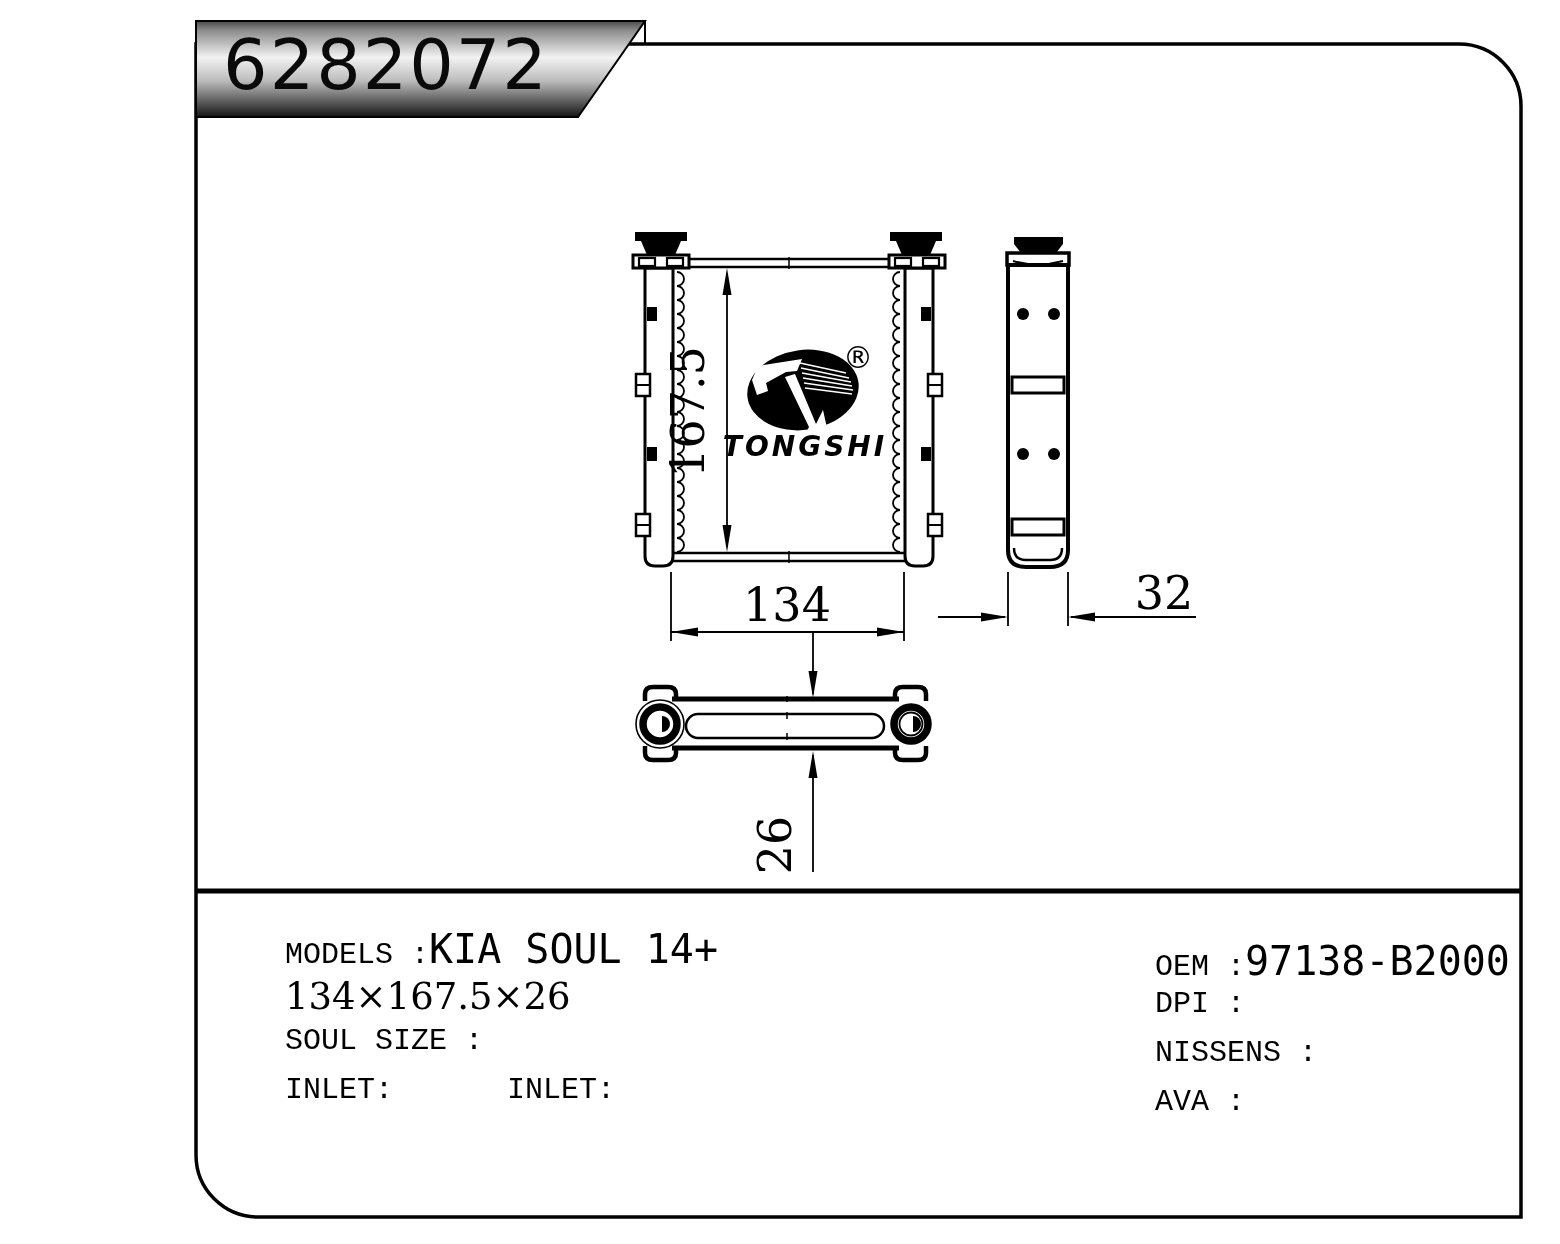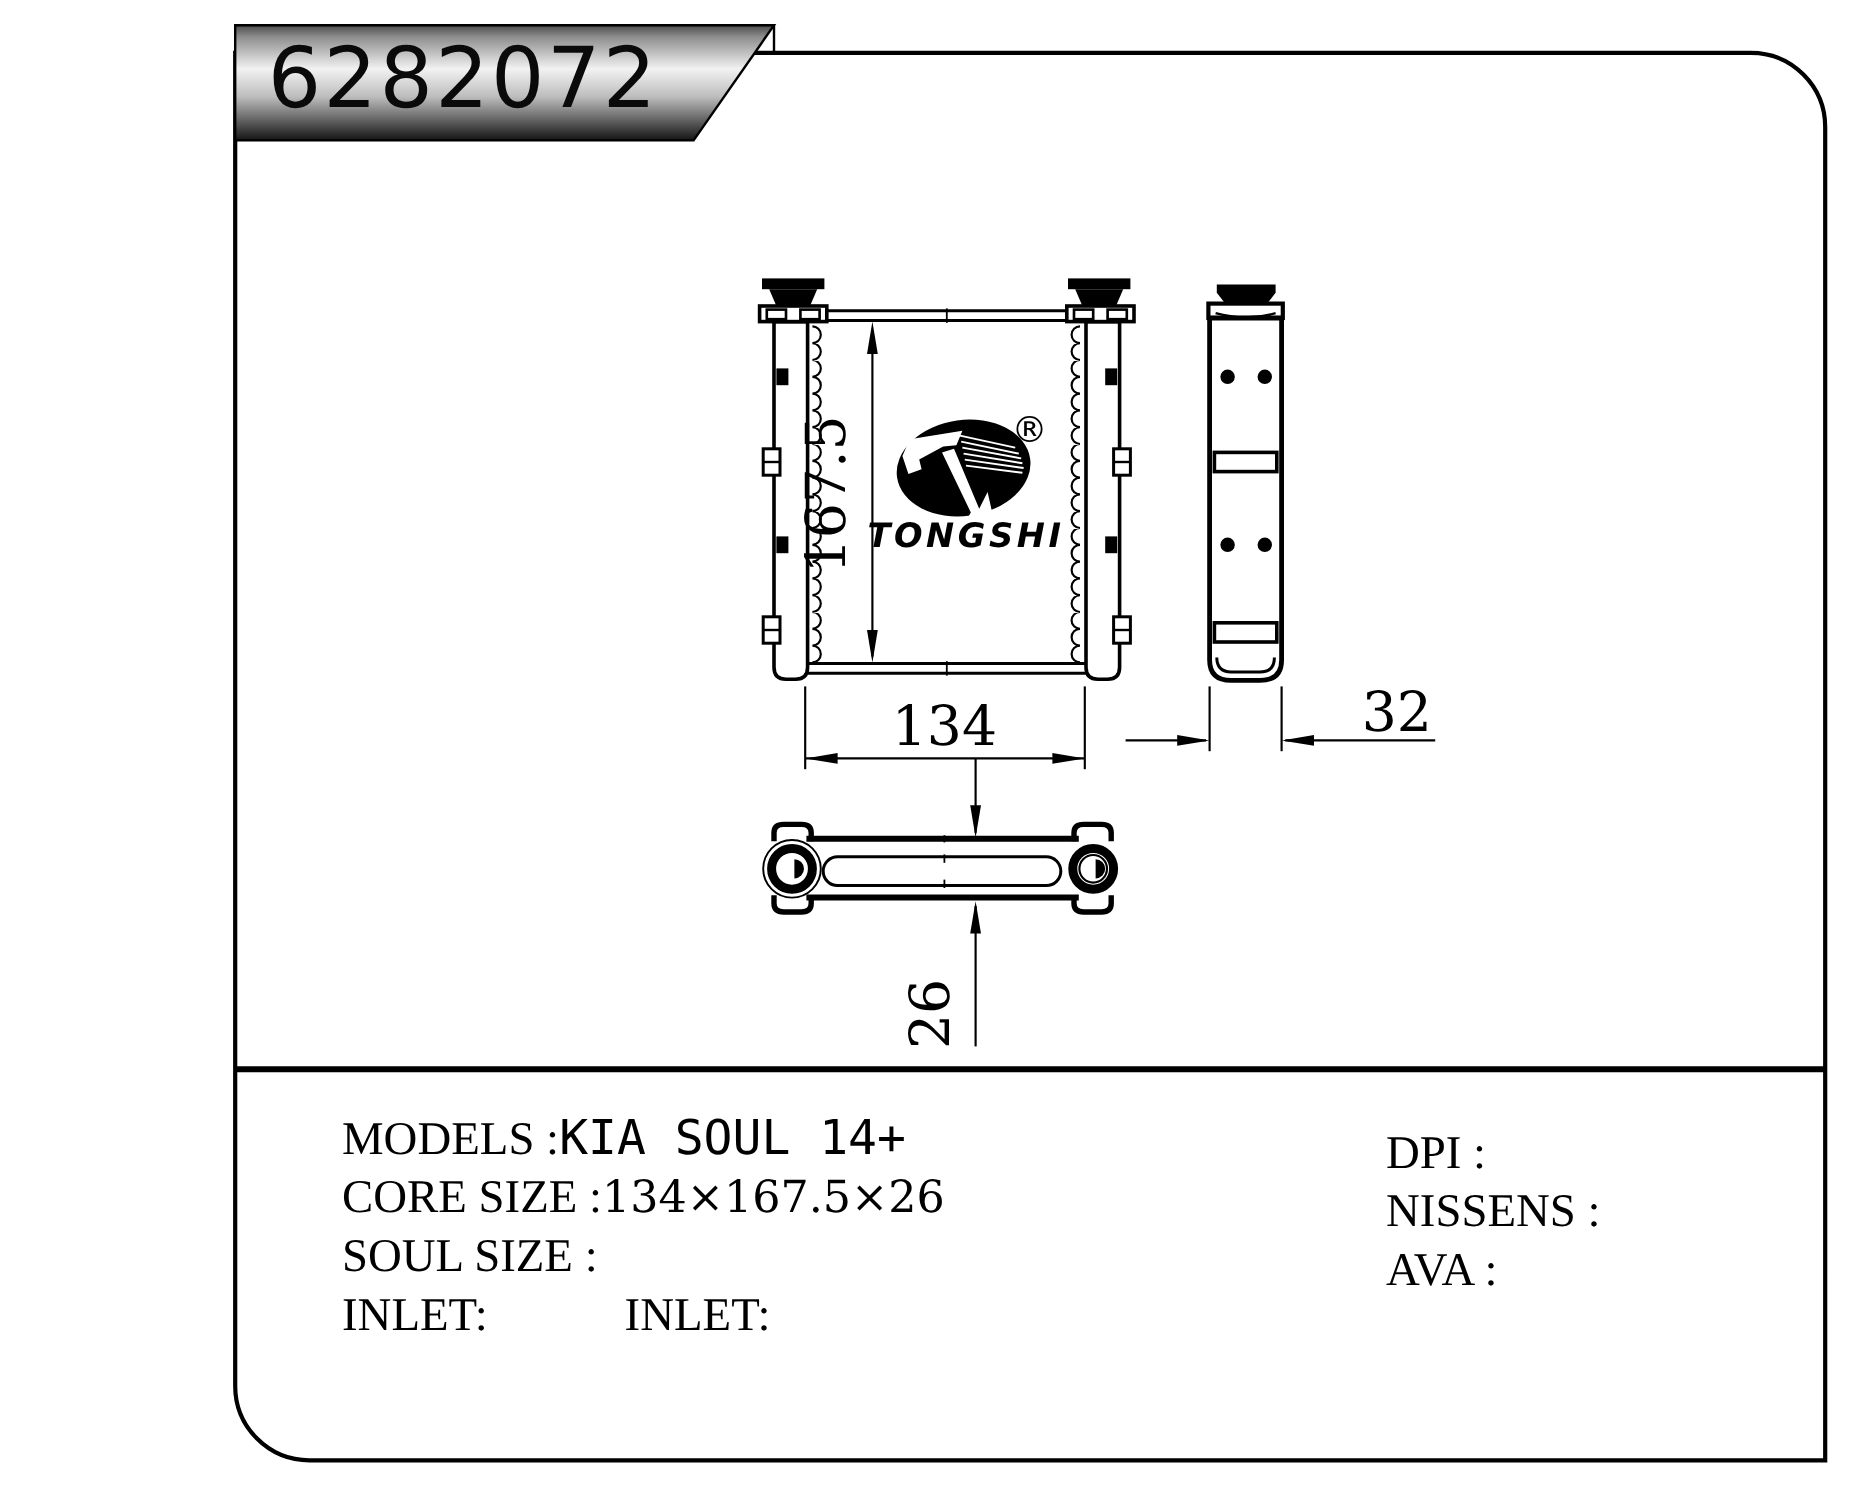--- a/index.html
+++ b/index.html
@@ -2,21 +2,21 @@
 <html><head>
 <meta charset="utf-8">
 <style>
   html,body{margin:0;padding:0;background:#ffffff;}
   body{width:1560px;height:1244px;position:relative;overflow:hidden;
        font-family:"DejaVu Sans",sans-serif;color:#000;}
   svg{position:absolute;left:0;top:0;}
   .ink{stroke:#000;fill:none;}
   .spec-block{position:absolute;}
   .spec-row{display:flex;align-items:baseline;height:49px;white-space:pre;}
-  .lab{font-family:Liberation Serif, serif;font-size:39px;letter-spacing:0px;}
+  .lab{font-family:Liberation Mono, monospace;font-size:30px;letter-spacing:0px;}
   .val-mono{font-family:"DejaVu Sans Mono",monospace;font-size:40px;}
   .val-serif{font-family:"DejaVu Serif",serif;font-size:37px;}
   .outlet{margin-left:114px;}
   .dim-text{font-family:"DejaVu Serif",serif;font-size:46px;fill:#000;}
   .banner-text{font-family:"DejaVu Sans",sans-serif;font-size:70px;letter-spacing:2px;fill:#0a0a0a;}
   .logo-text{font-family:"DejaVu Sans",sans-serif;font-style:italic;font-weight:bold;
              font-size:28px;letter-spacing:3px;fill:#000;}
   .reg-text{font-family:"DejaVu Sans",sans-serif;font-size:30px;fill:#000;}
 </style>
 </head>
@@ -184,32 +184,35 @@
     <line x1="813" y1="755" x2="813" y2="872" class="ink" stroke-width="1.8"></line>
     <text transform="translate(791 845) rotate(-90)" text-anchor="middle" class="dim-text">26</text>
   </g>
 </svg>
 
 <div class="spec-block" style="left:285px;top:926px;">
   <div class="spec-row">
     <span class="lab">MODELS :</span><span class="val-mono">KIA SOUL 14+</span>
   </div>
   <div class="spec-row">
-    <span class="lab">CORE SIZE :</span><span class="val-serif">134×167.5×26</span>
+    <span class="val-serif">134×167.5×26</span>
   </div>
   <div class="spec-row">
     <span class="lab">SOUL SIZE :</span>
   </div>
   <div class="spec-row">
     <span class="lab">INLET:</span><span class="lab outlet">INLET:</span>
   </div>
 </div>
 
 <div class="spec-block" style="left:1155px;top:938px;">
   <div class="spec-row">
+    <span class="lab">OEM :</span><span class="val-mono">97138-B2000</span>
+  </div>
+  <div class="spec-row">
     <span class="lab">DPI :</span><span class="val-mono"></span>
   </div>
   <div class="spec-row">
     <span class="lab">NISSENS :</span><span class="val-mono"></span>
   </div>
   <div class="spec-row">
     <span class="lab">AVA :</span><span class="val-mono"></span>
   </div>
 </div>
 

